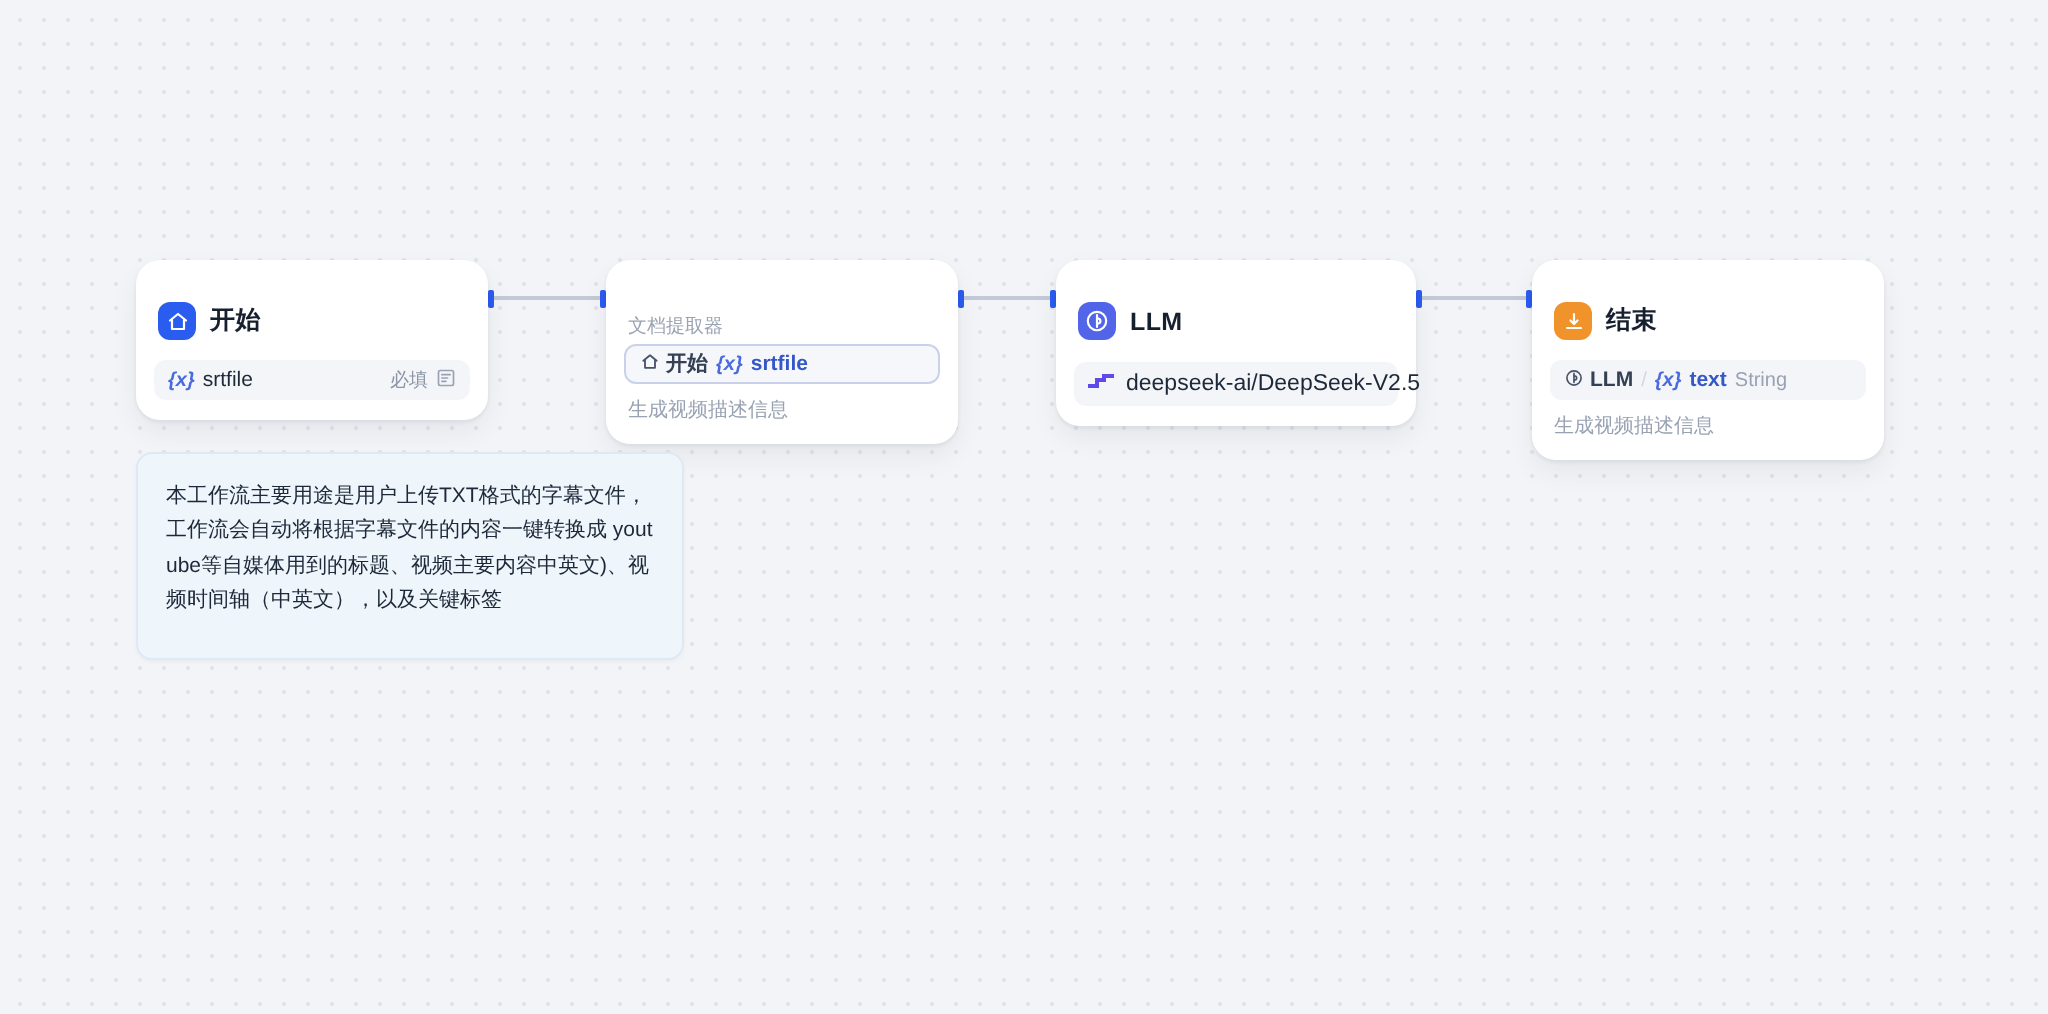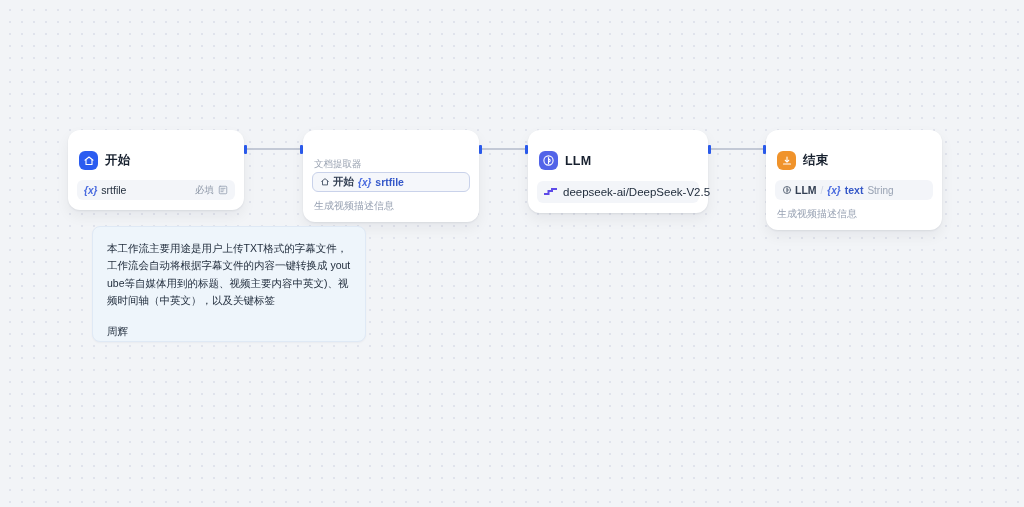--- a/index.html
+++ b/index.html
@@ -169,28 +169,27 @@
   #edge-1 { left: 244px; top: 144px; width: 59px; }
   #edge-2 { left: 479px; top: 144px; width: 49px; }
   #edge-3 { left: 708px; top: 144px; width: 58px; }
 
   
   #note {
     position: absolute;
     left: 68px;
     top: 226px;
     width: 274px;
-    height: 116px;
+    height: 104px;
     background: #eef5fb;
     border: 1px solid #dfe9f5;
     border-radius: 8px;
     box-sizing: border-box;
     padding: 13px 14px;
     box-shadow: 0 1px 2px rgba(16, 24, 40, 0.04);
-    margin-left: 24px;
   }
   .note-body {
     font-size: 10.5px;
     line-height: 1.65;
     color: #1d2939;
     white-space: pre-wrap;
     word-break: break-all;
   }
   .note-author {
     font-size: 10.5px;
@@ -310,16 +309,15 @@
       <span class="divider-slash">/</span>
       <span class="var-tag">{x}</span>
       <span class="field-name blue">text</span>
       <span class="type-text">String</span>
     </div>
     <div class="desc">生成视频描述信息</div>
   </div>
 
   <div id="note">
     <div class="note-body">本工作流主要用途是用户上传TXT格式的字幕文件，工作流会自动将根据字幕文件的内容一键转换成 youtube等自媒体用到的标题、视频主要内容中英文)、视频时间轴（中英文），以及关键标签</div>
-    <div class="note-author">周辉</div>
   </div>
 
 </div>
 
 </body></html>

